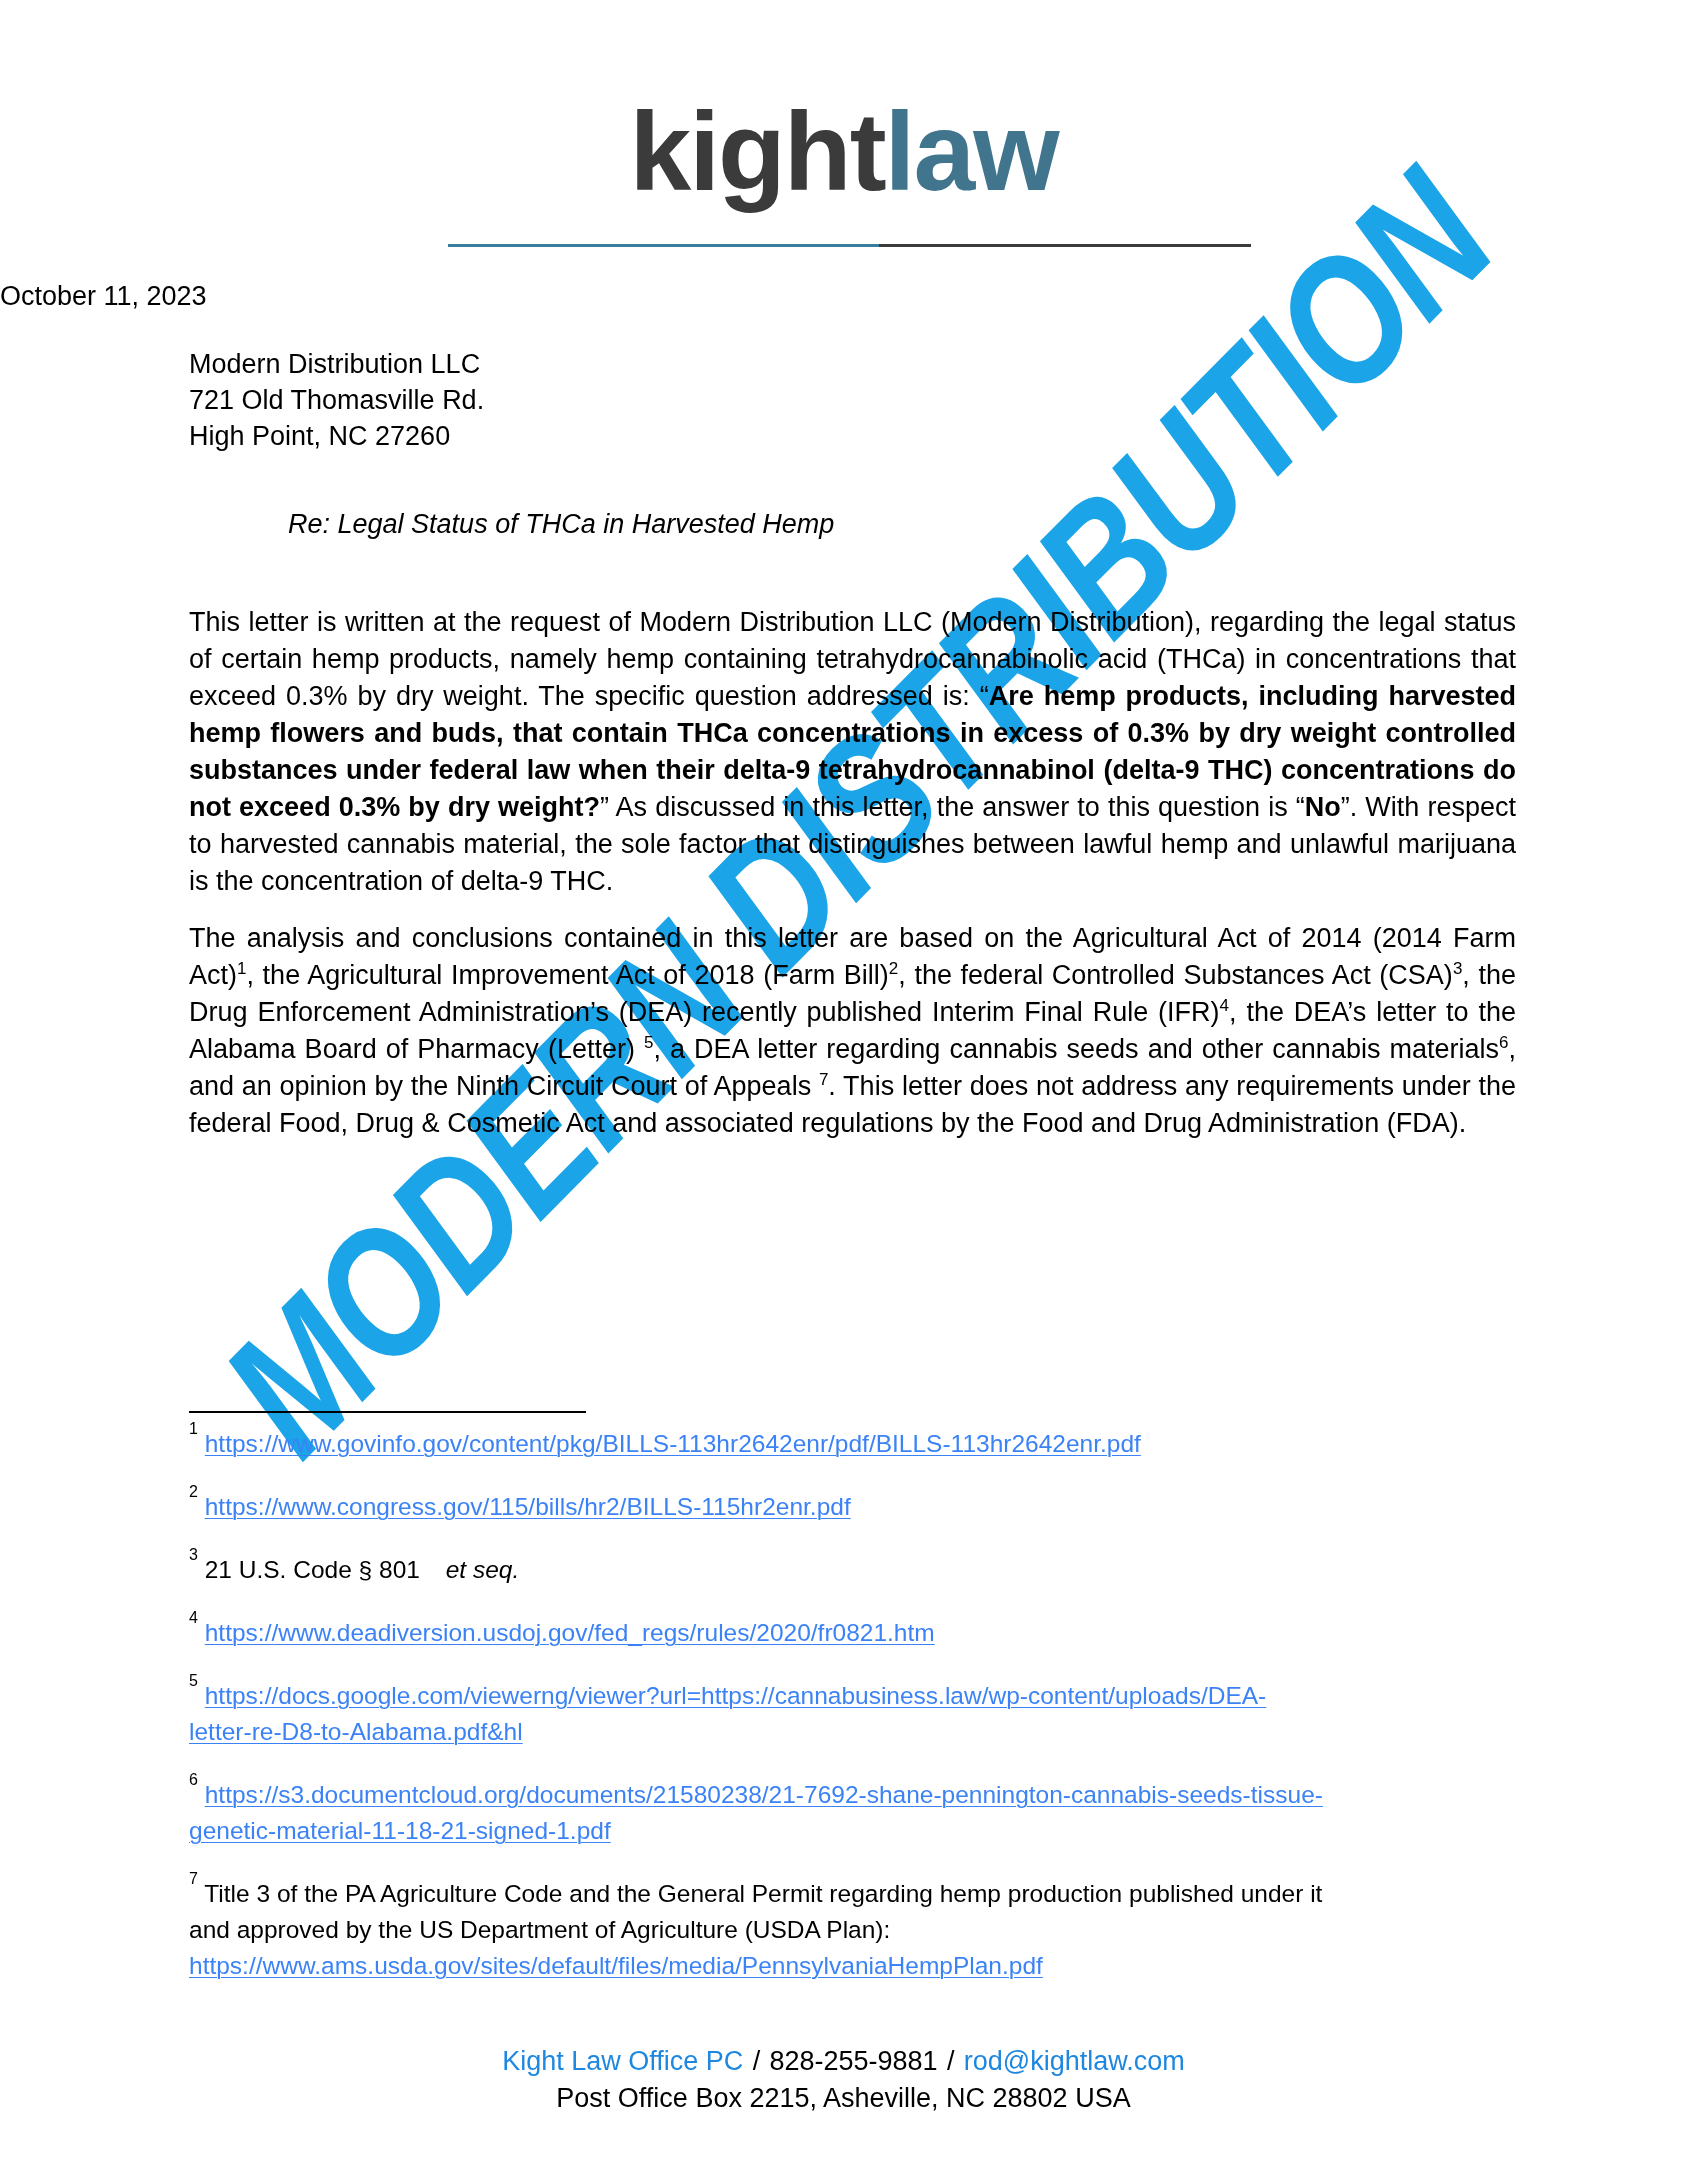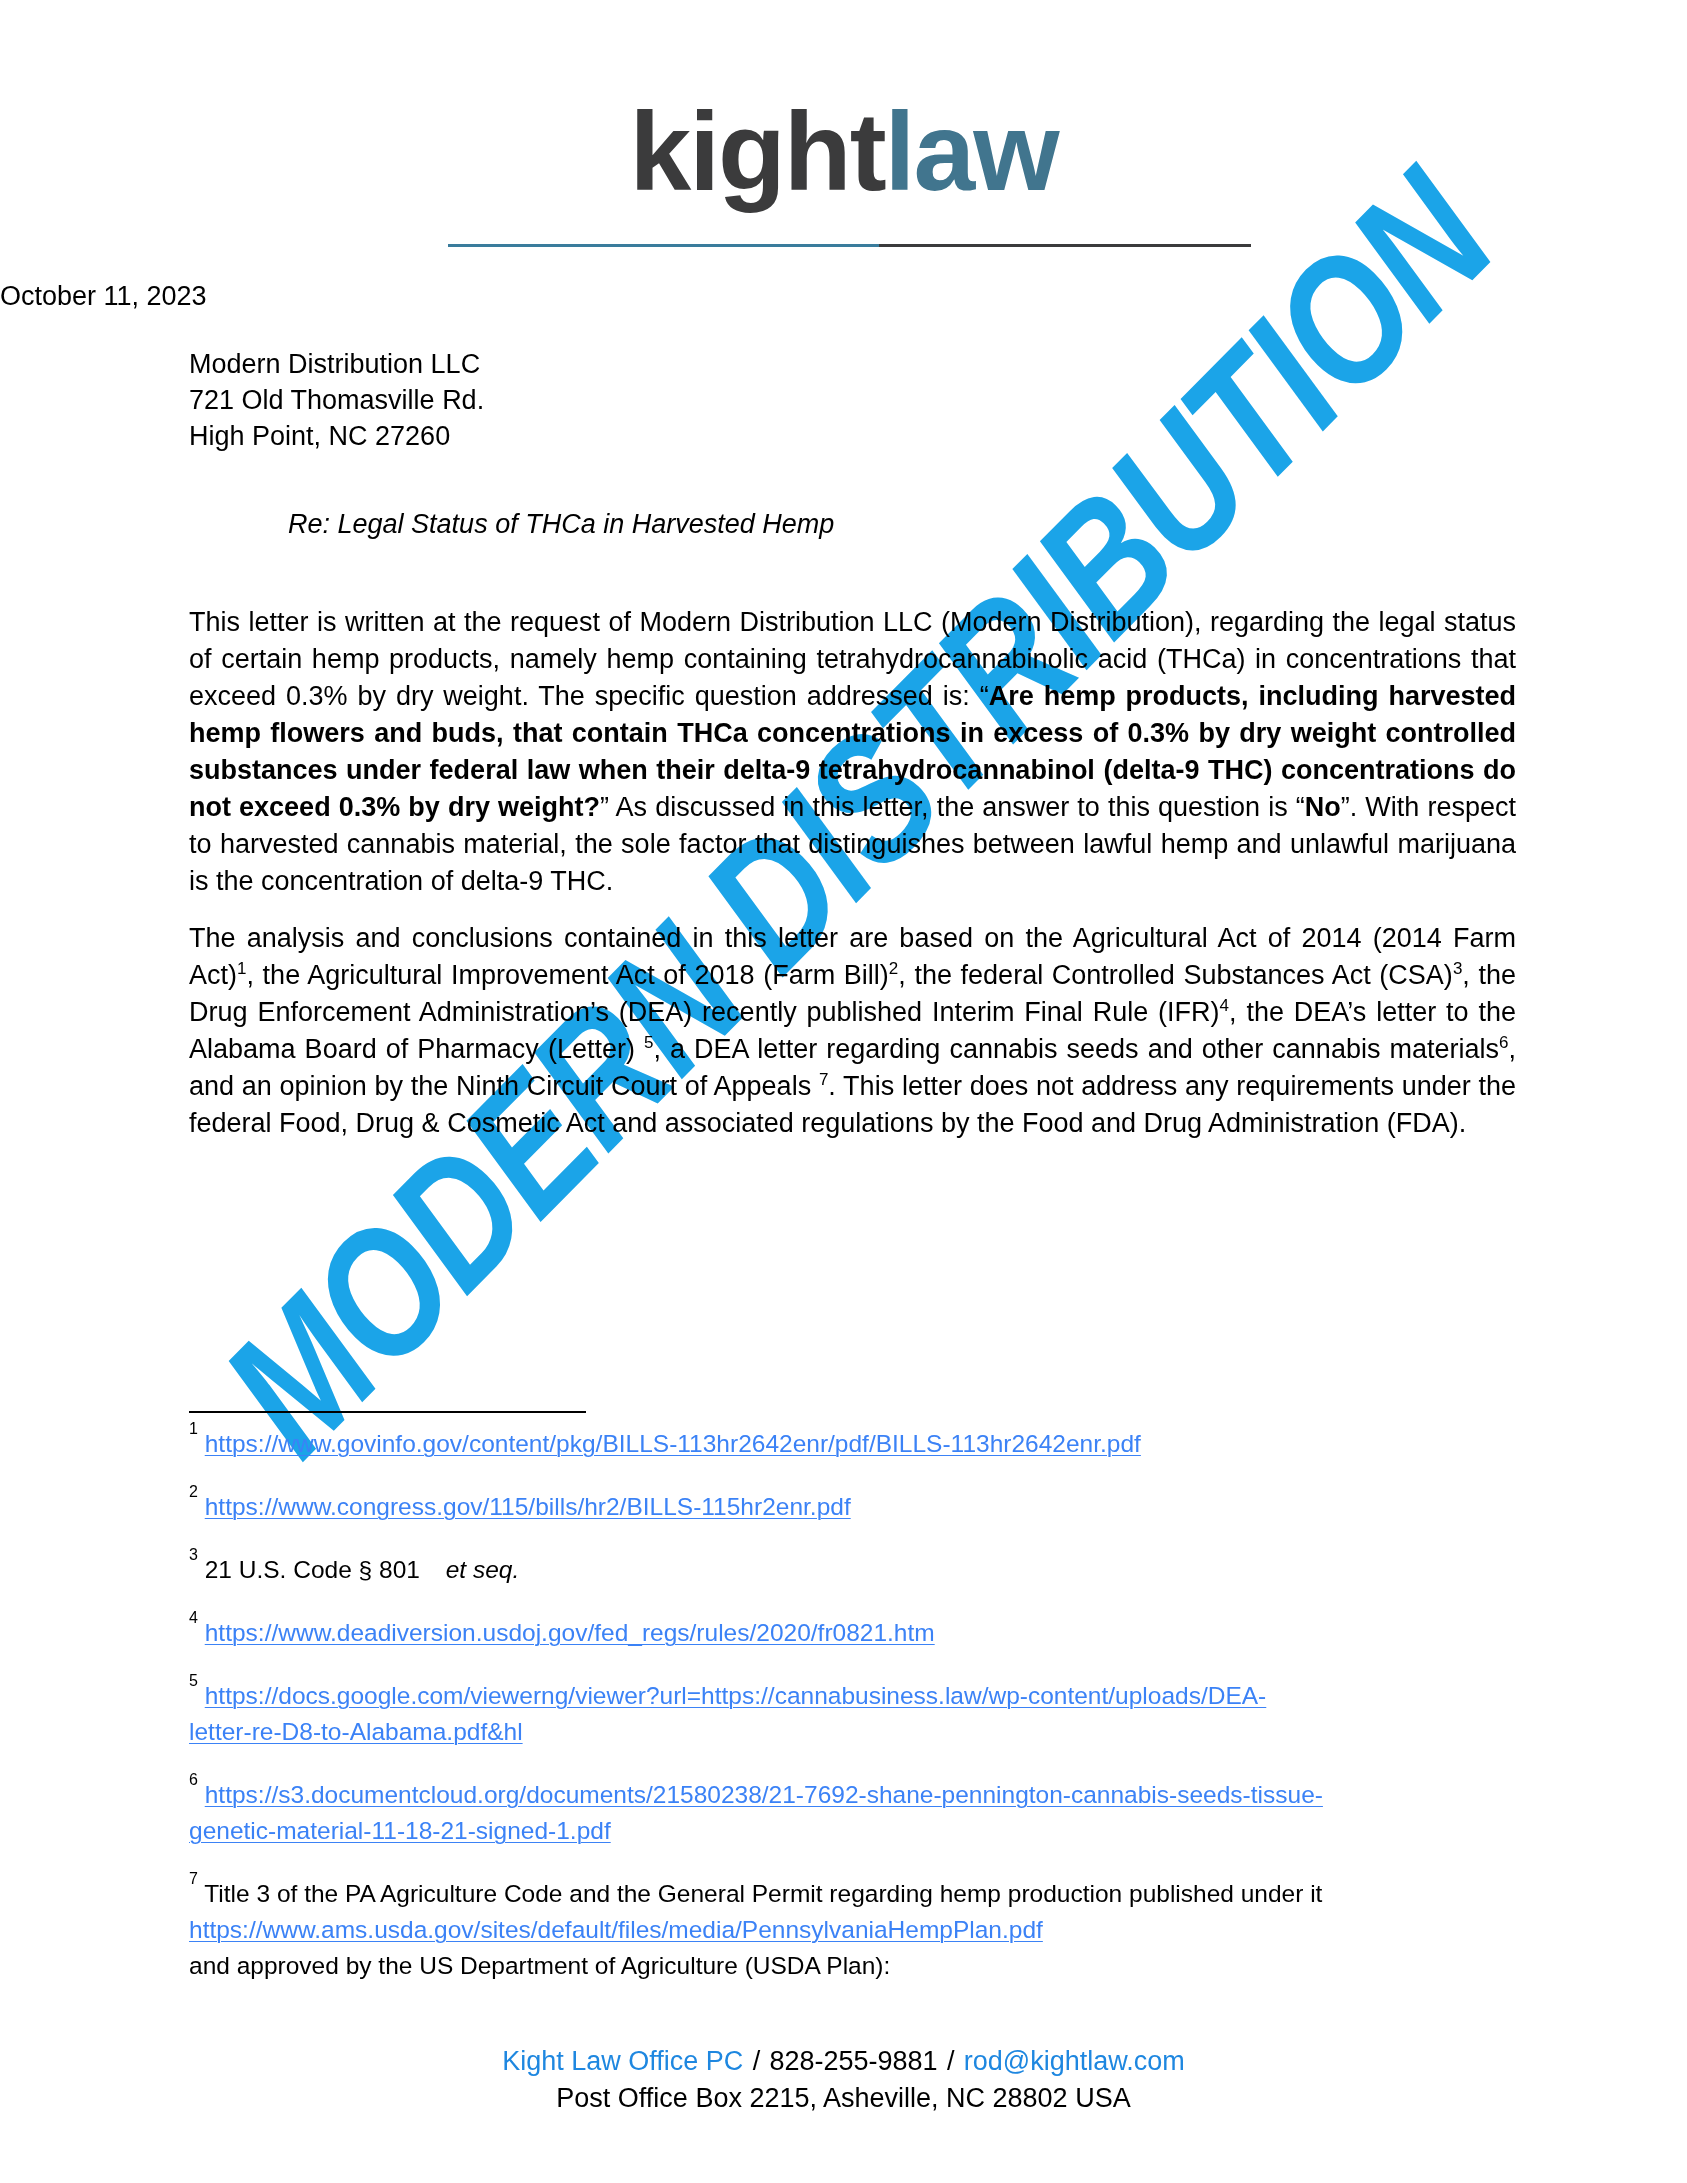--- a/index.html
+++ b/index.html
@@ -118,22 +118,22 @@
         <div class="fnline"><span class="lnk">letter-re-D8-to-Alabama.pdf&amp;hl</span></div>
       </div>
 
       <div class="fn">
         <div class="fnline"><sup>6</sup> <span class="lnk">https://s3.documentcloud.org/documents/21580238/21-7692-shane-pennington-cannabis-seeds-tissue-</span></div>
         <div class="fnline"><span class="lnk">genetic-material-11-18-21-signed-1.pdf</span></div>
       </div>
 
       <div class="fn">
         <div class="fnline"><sup>7</sup> <span>Title 3 of the PA Agriculture Code and the General Permit regarding hemp production published under it</span></div>
+        <div class="fnline"><span>and approved by the US Department of Agriculture (USDA Plan):</span></div>
         <div class="fnline"><span class="lnk">https://www.ams.usda.gov/sites/default/files/media/PennsylvaniaHempPlan.pdf</span></div>
-        <div class="fnline"><span>and approved by the US Department of Agriculture (USDA Plan):</span></div>
       </div>
 
     </div>
 
     <div class="pagefooter">
       <div><span class="blue">Kight Law Office PC</span><span class="fslash">/</span><span>828-255-9881</span><span class="fslash">/</span><span class="blue">rod@kightlaw.com</span></div>
       <div>Post Office Box 2215, Asheville, NC 28802 USA</div>
     </div>
 
   </div>

